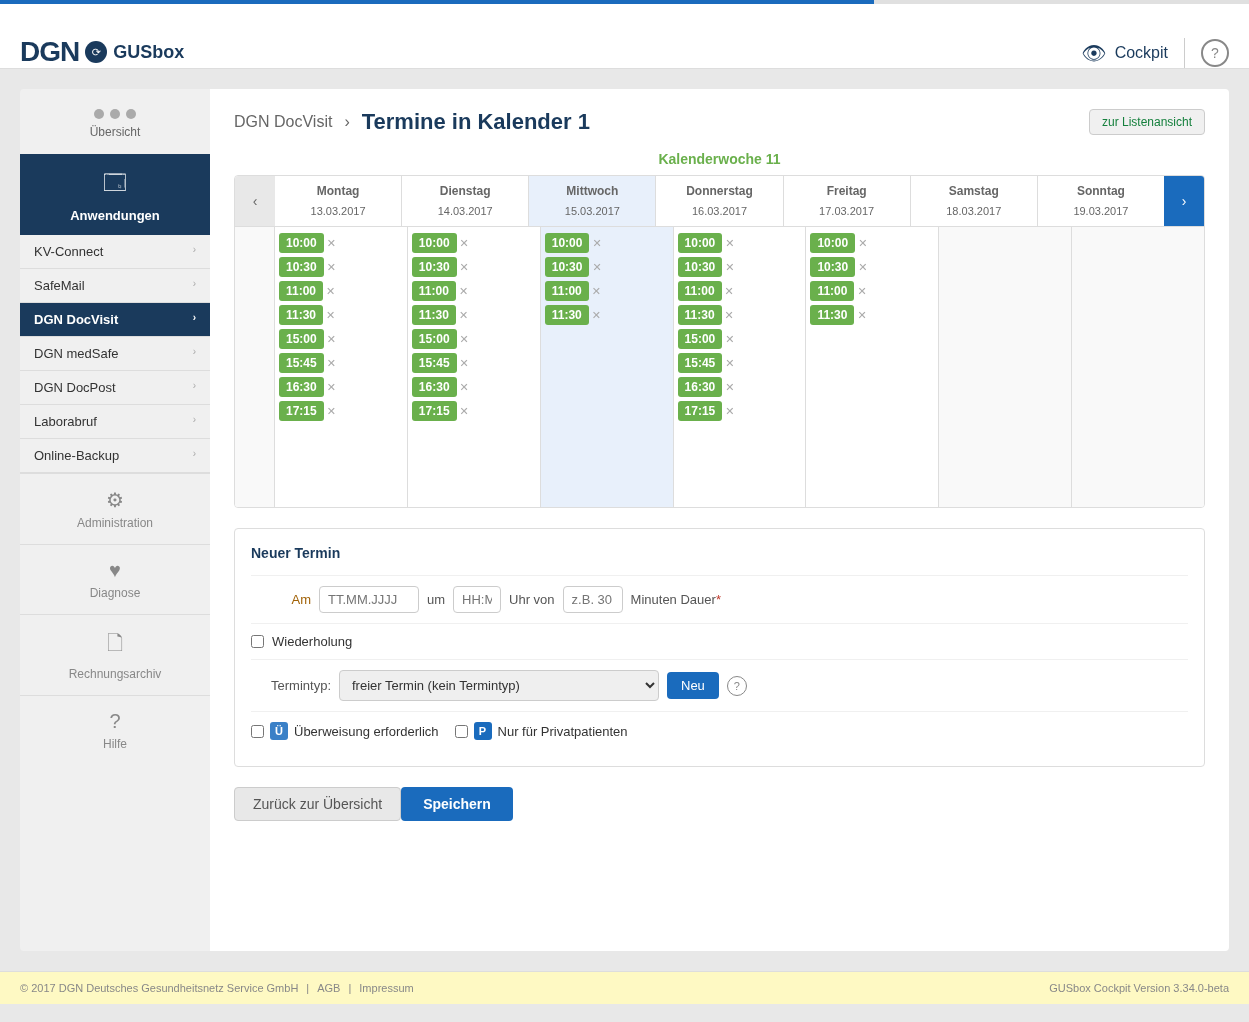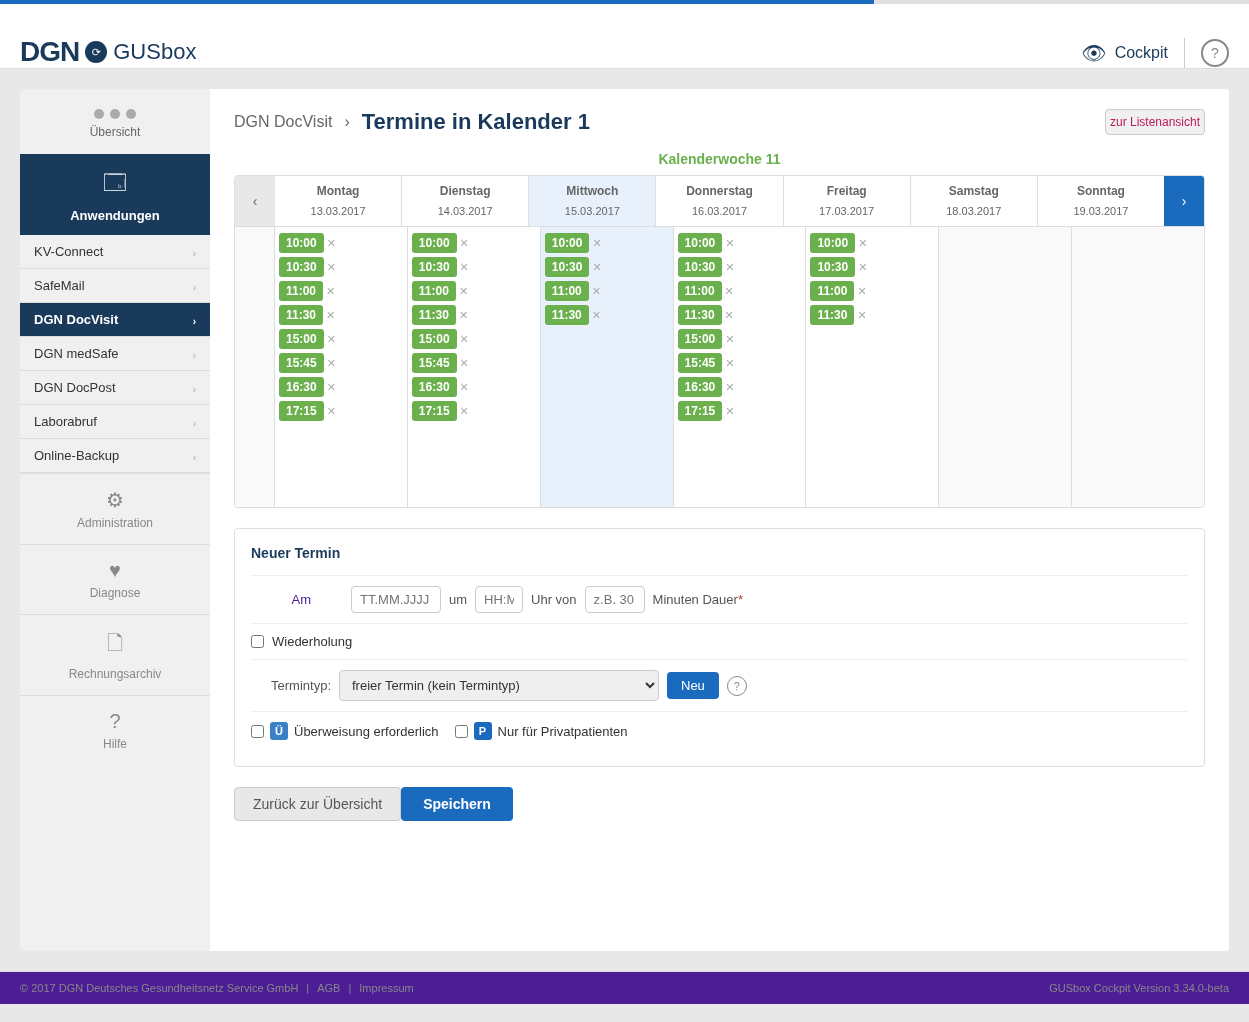--- a/index.html
+++ b/index.html
@@ -33,22 +33,22 @@
       background: #1a3a5c;
       border-radius: 50%;
       display: inline-flex;
       align-items: center;
       justify-content: center;
       color: #fff;
       font-size: 11px;
       margin: 0 2px;
     }
     .logo-gusbox {
-      font-size: 22px;
-      font-weight: 400;
+      font-size: 18px;
+      font-weight: 700;
       color: #1a3a5c;
     }
     .header-right {
       display: flex;
       align-items: center;
       gap: 16px;
     }
     .cockpit-link {
       display: flex;
       align-items: center;
@@ -140,21 +140,21 @@
     }
     .sidebar-menu {
       list-style: none;
     }
     .sidebar-menu li {
       border-bottom: 1px solid #ddd;
     }
     .sidebar-menu li a {
       display: flex;
       justify-content: space-between;
-      align-items: flex-end;
+      align-items: flex-start;
       padding: 9px 14px;
       color: #333;
       text-decoration: none;
       font-size: 13px;
       cursor: pointer;
       gap: 31px;
     }
     .sidebar-menu li.active a {
       background: #1a3a5c;
       color: #fff;
@@ -208,24 +208,24 @@
     }
     .page-title {
       font-size: 22px;
       font-weight: 700;
       color: #1a3a5c;
     }
     .list-view-btn {
       margin-left: auto;
       background: #f0f0f0;
       border: 1px solid #ccc;
-      padding: 5px 4px;
+      padding: 5px 12px;
       border-radius: 4px;
       font-size: 12px;
-      color: #be185d;
+      color: #15803d;
       cursor: pointer;
     }
 
     
     .calendar-week-heading {
       text-align: center;
       font-size: 14px;
       color: #555;
       margin-bottom: 8px;
     }
@@ -357,30 +357,30 @@
       display: flex;
       align-items: center;
       gap: 8px;
       padding: 10px 0;
       border-top: 1px solid #f0f0f0;
     }
     .form-label {
       min-width: 60px;
       text-align: right;
       font-size: 13px;
-      color: #4c1d95;
+      color: #a16207;
     }
     .form-input {
       border: 1px solid #ccc;
       border-radius: 4px;
       padding: 5px 8px;
       font-size: 13px;
       color: #aaa;
     }
-    .form-input.date { width: 90px; margin-left: 32px; }
+    .form-input.date { width: 100px; }
     .form-input.time { width: 48px; }
     .form-input.duration { width: 60px; }
     .form-text {
       font-size: 13px;
       color: #555;
     }
     .checkbox-row {
       padding: 10px 0;
       border-top: 1px solid #f0f0f0;
       display: flex;
@@ -490,21 +490,21 @@
       border: none;
       padding: 8px 22px;
       border-radius: 4px;
       font-size: 14px;
       font-weight: 600;
       cursor: pointer;
     }
 
     
     .page-footer {
-      background: #4c1d95;
+      background: #fef9c3;
       border-top: 1px solid #ddd;
       padding: 10px 20px;
       display: flex;
       justify-content: space-between;
       font-size: 11px;
       color: #888;
     }
     .footer-links {
       display: flex;
       gap: 8px;

